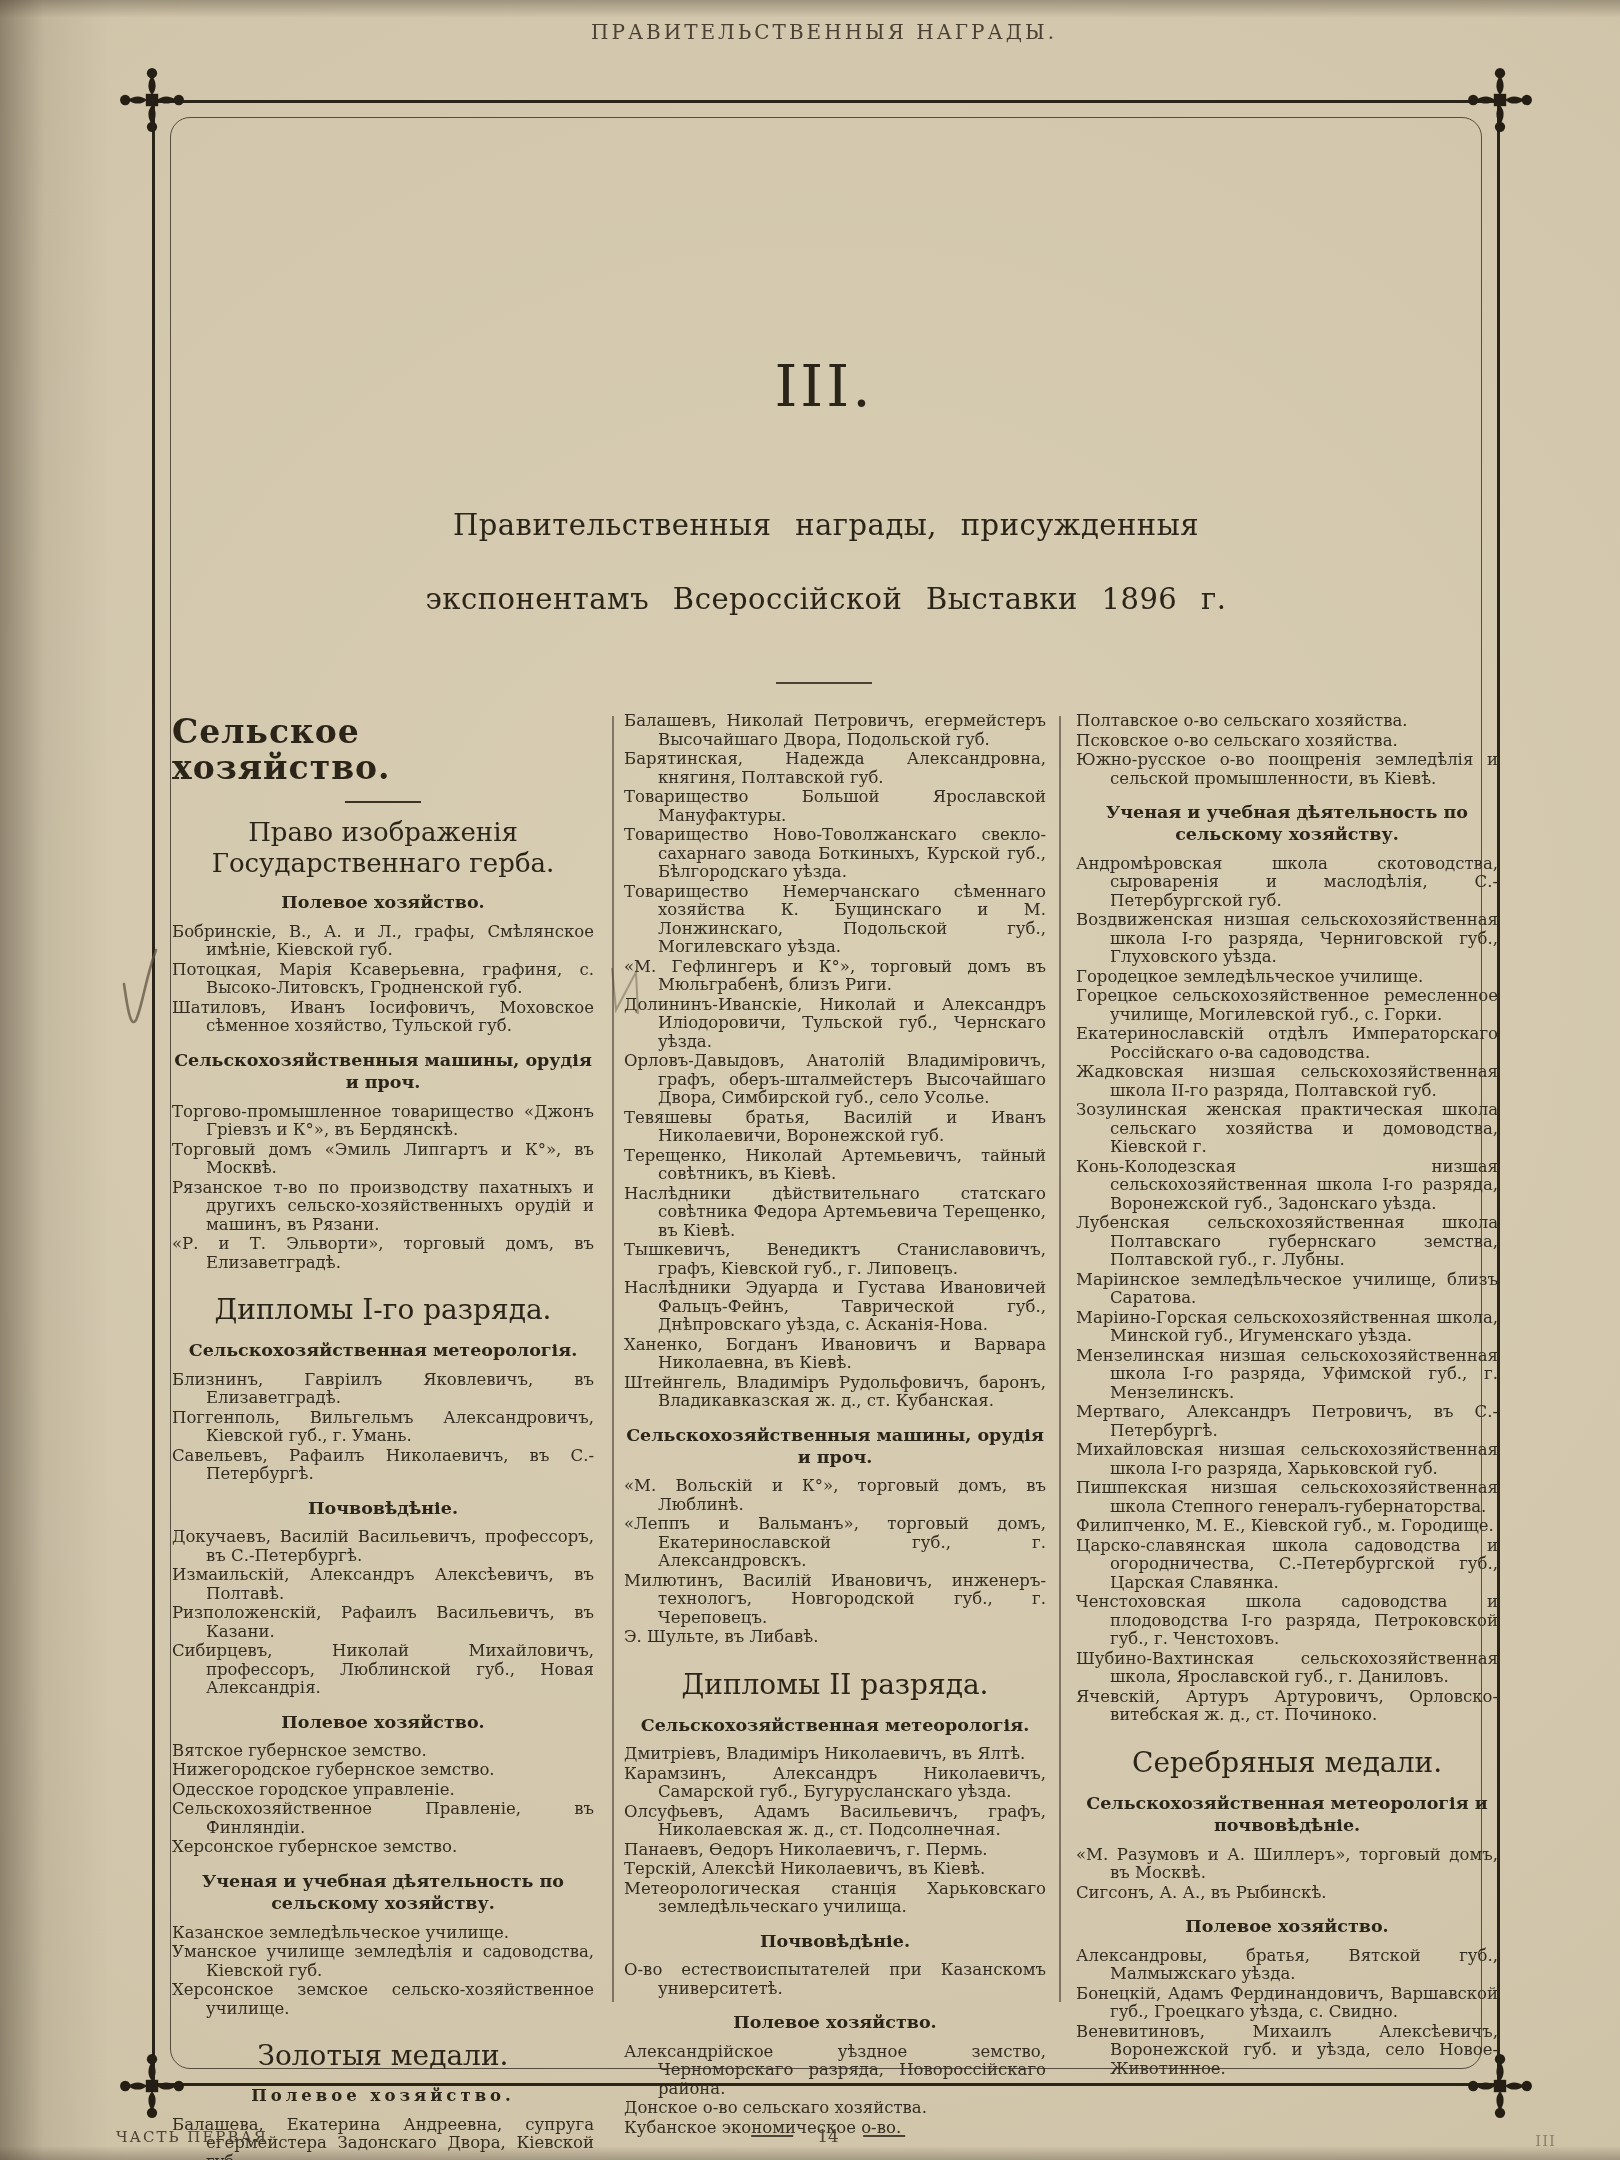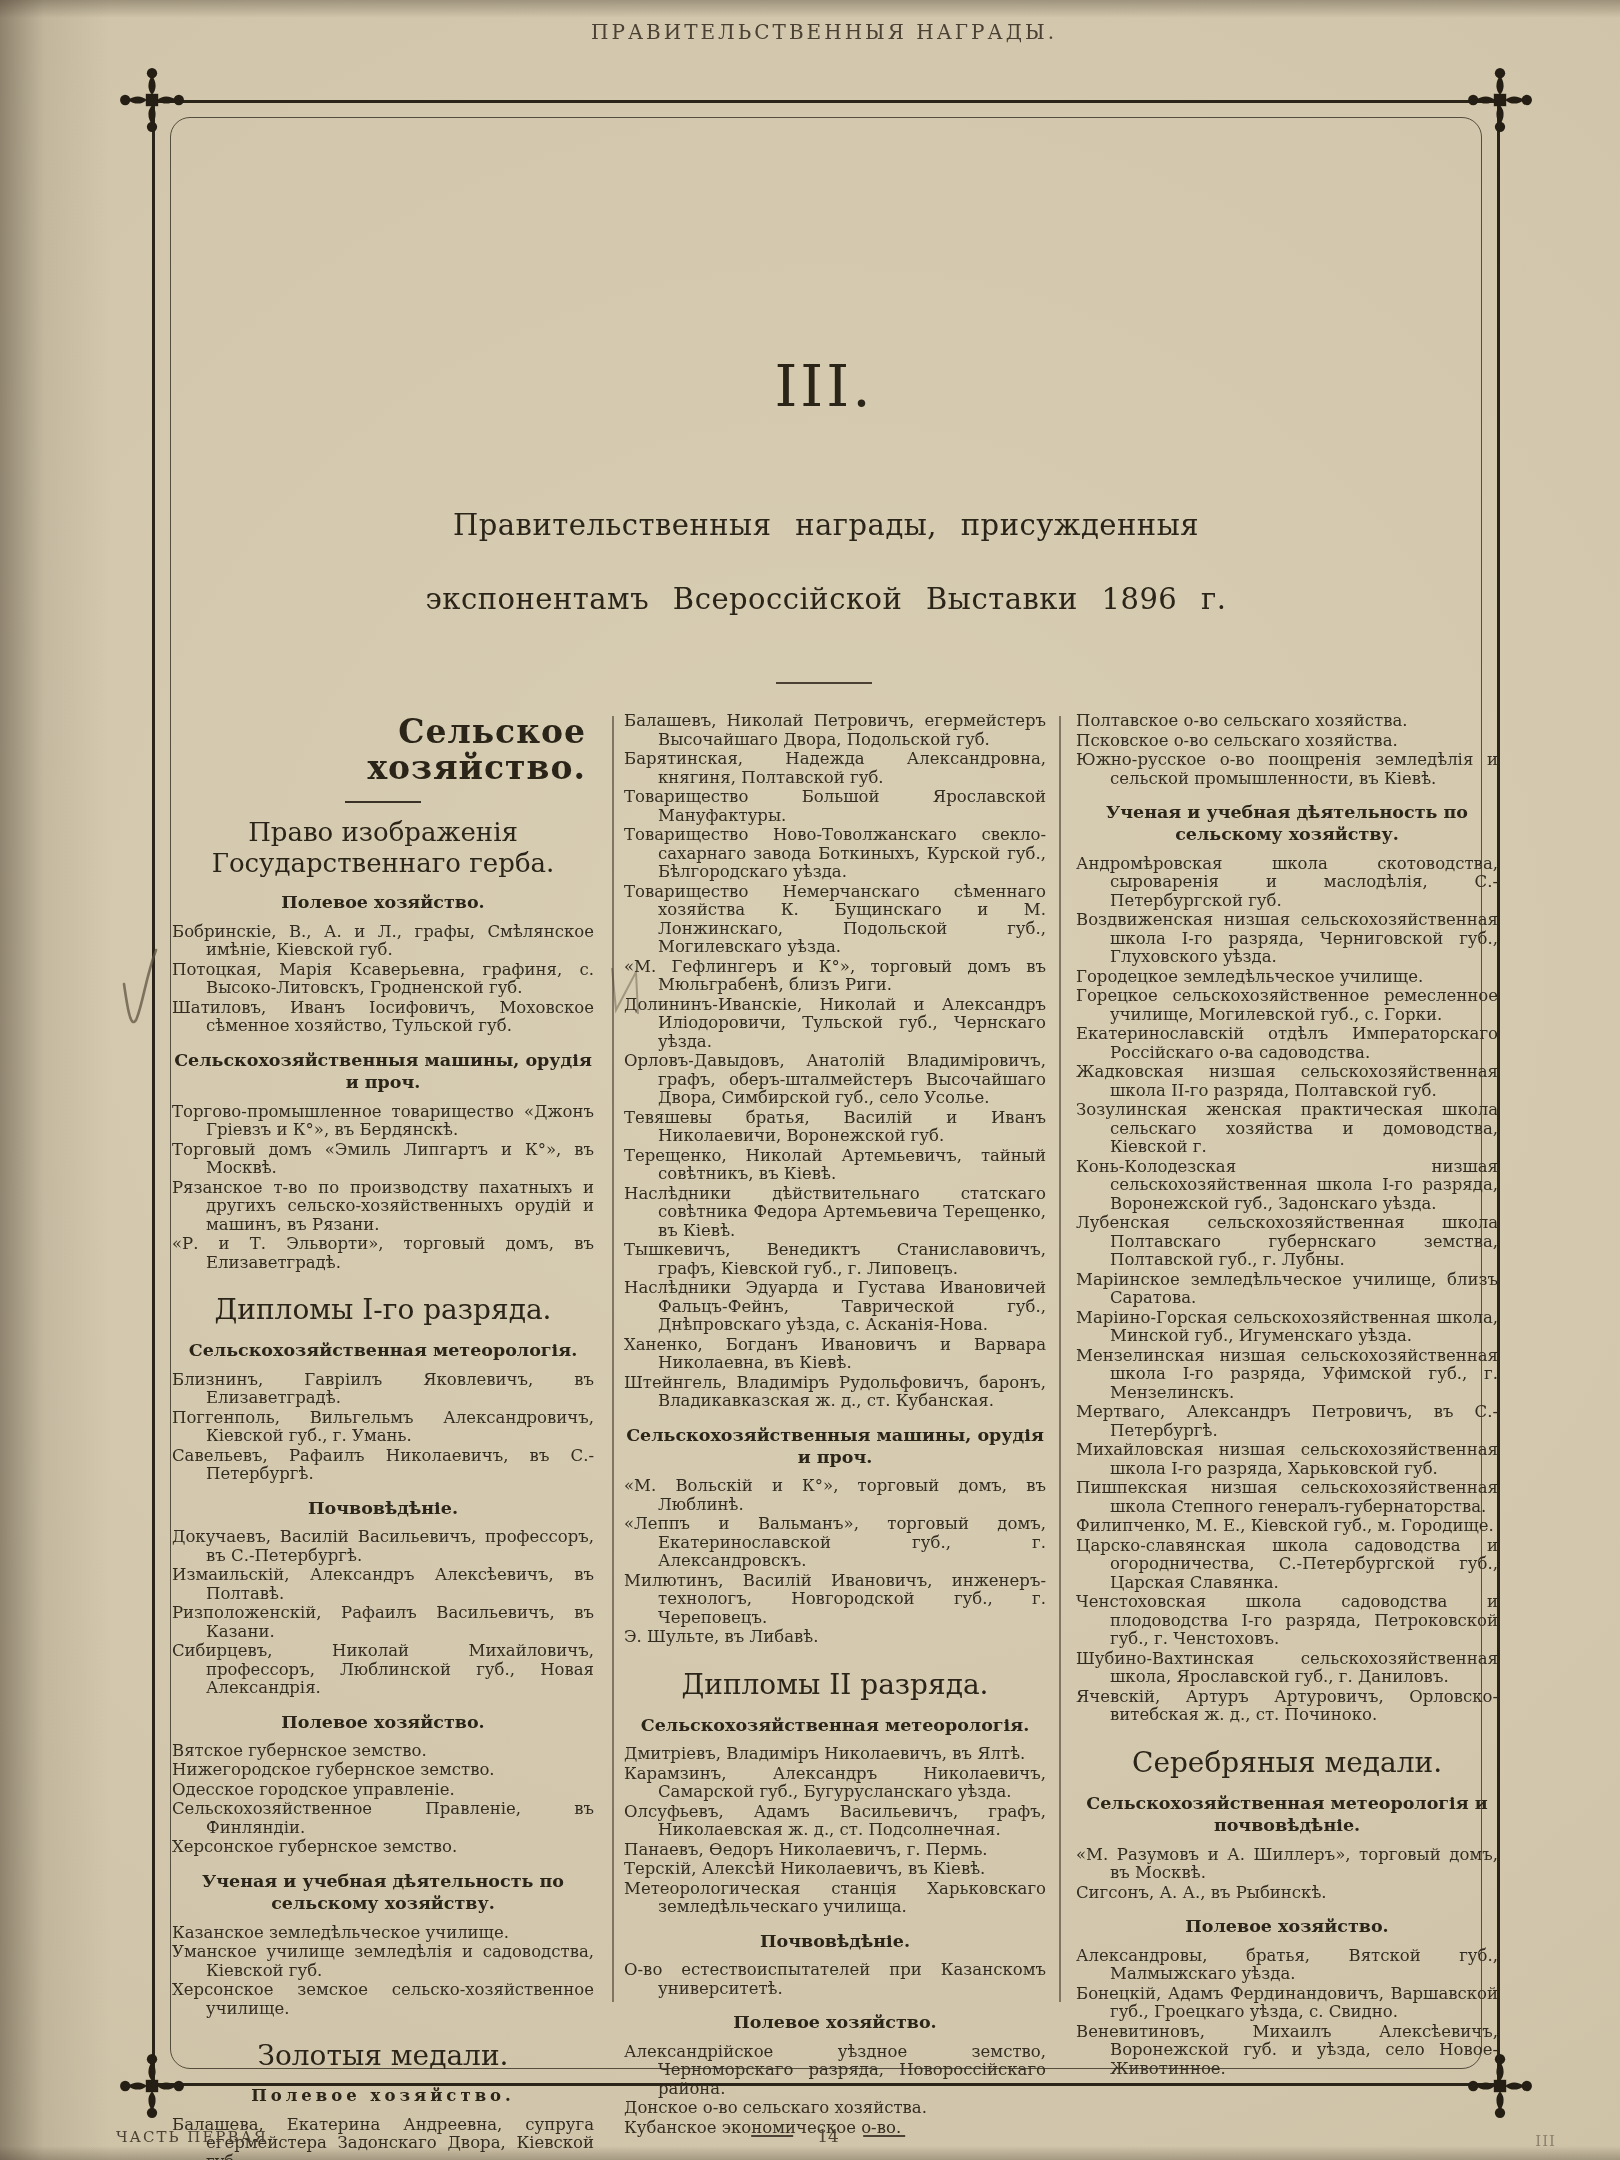--- a/index.html
+++ b/index.html
@@ -67,21 +67,21 @@
   .col-rule.r1{left:612px;}
   .col-rule.r2{left:1059px;}
 
   .c-entry{
     font-size:16.5px;line-height:18.5px;
     padding-left:34px;text-indent:-34px;
     text-align:justify;text-align-last:left;
     margin:0 0 1px 0;
   }
   .c-section{
-    font-size:33px;font-weight:700;text-align:right;
+    font-size:33px;font-weight:700;text-align:left;
     letter-spacing:1px;margin:2px 8px 0 0;line-height:1.1;color:#2b2418;
   }
   .c-rule{width:76px;height:2.5px;background:#3a3226;margin:14px auto 14px auto;}
   .c-subtitle{
     font-size:26px;text-align:center;line-height:1.18;
     margin:2px 0 12px 0;color:#2b2418;
   }
   .c-subhead{
     font-size:17.5px;font-weight:700;text-align:center;line-height:1.28;
     margin:13px 0 9px 0;color:#2b2418;

